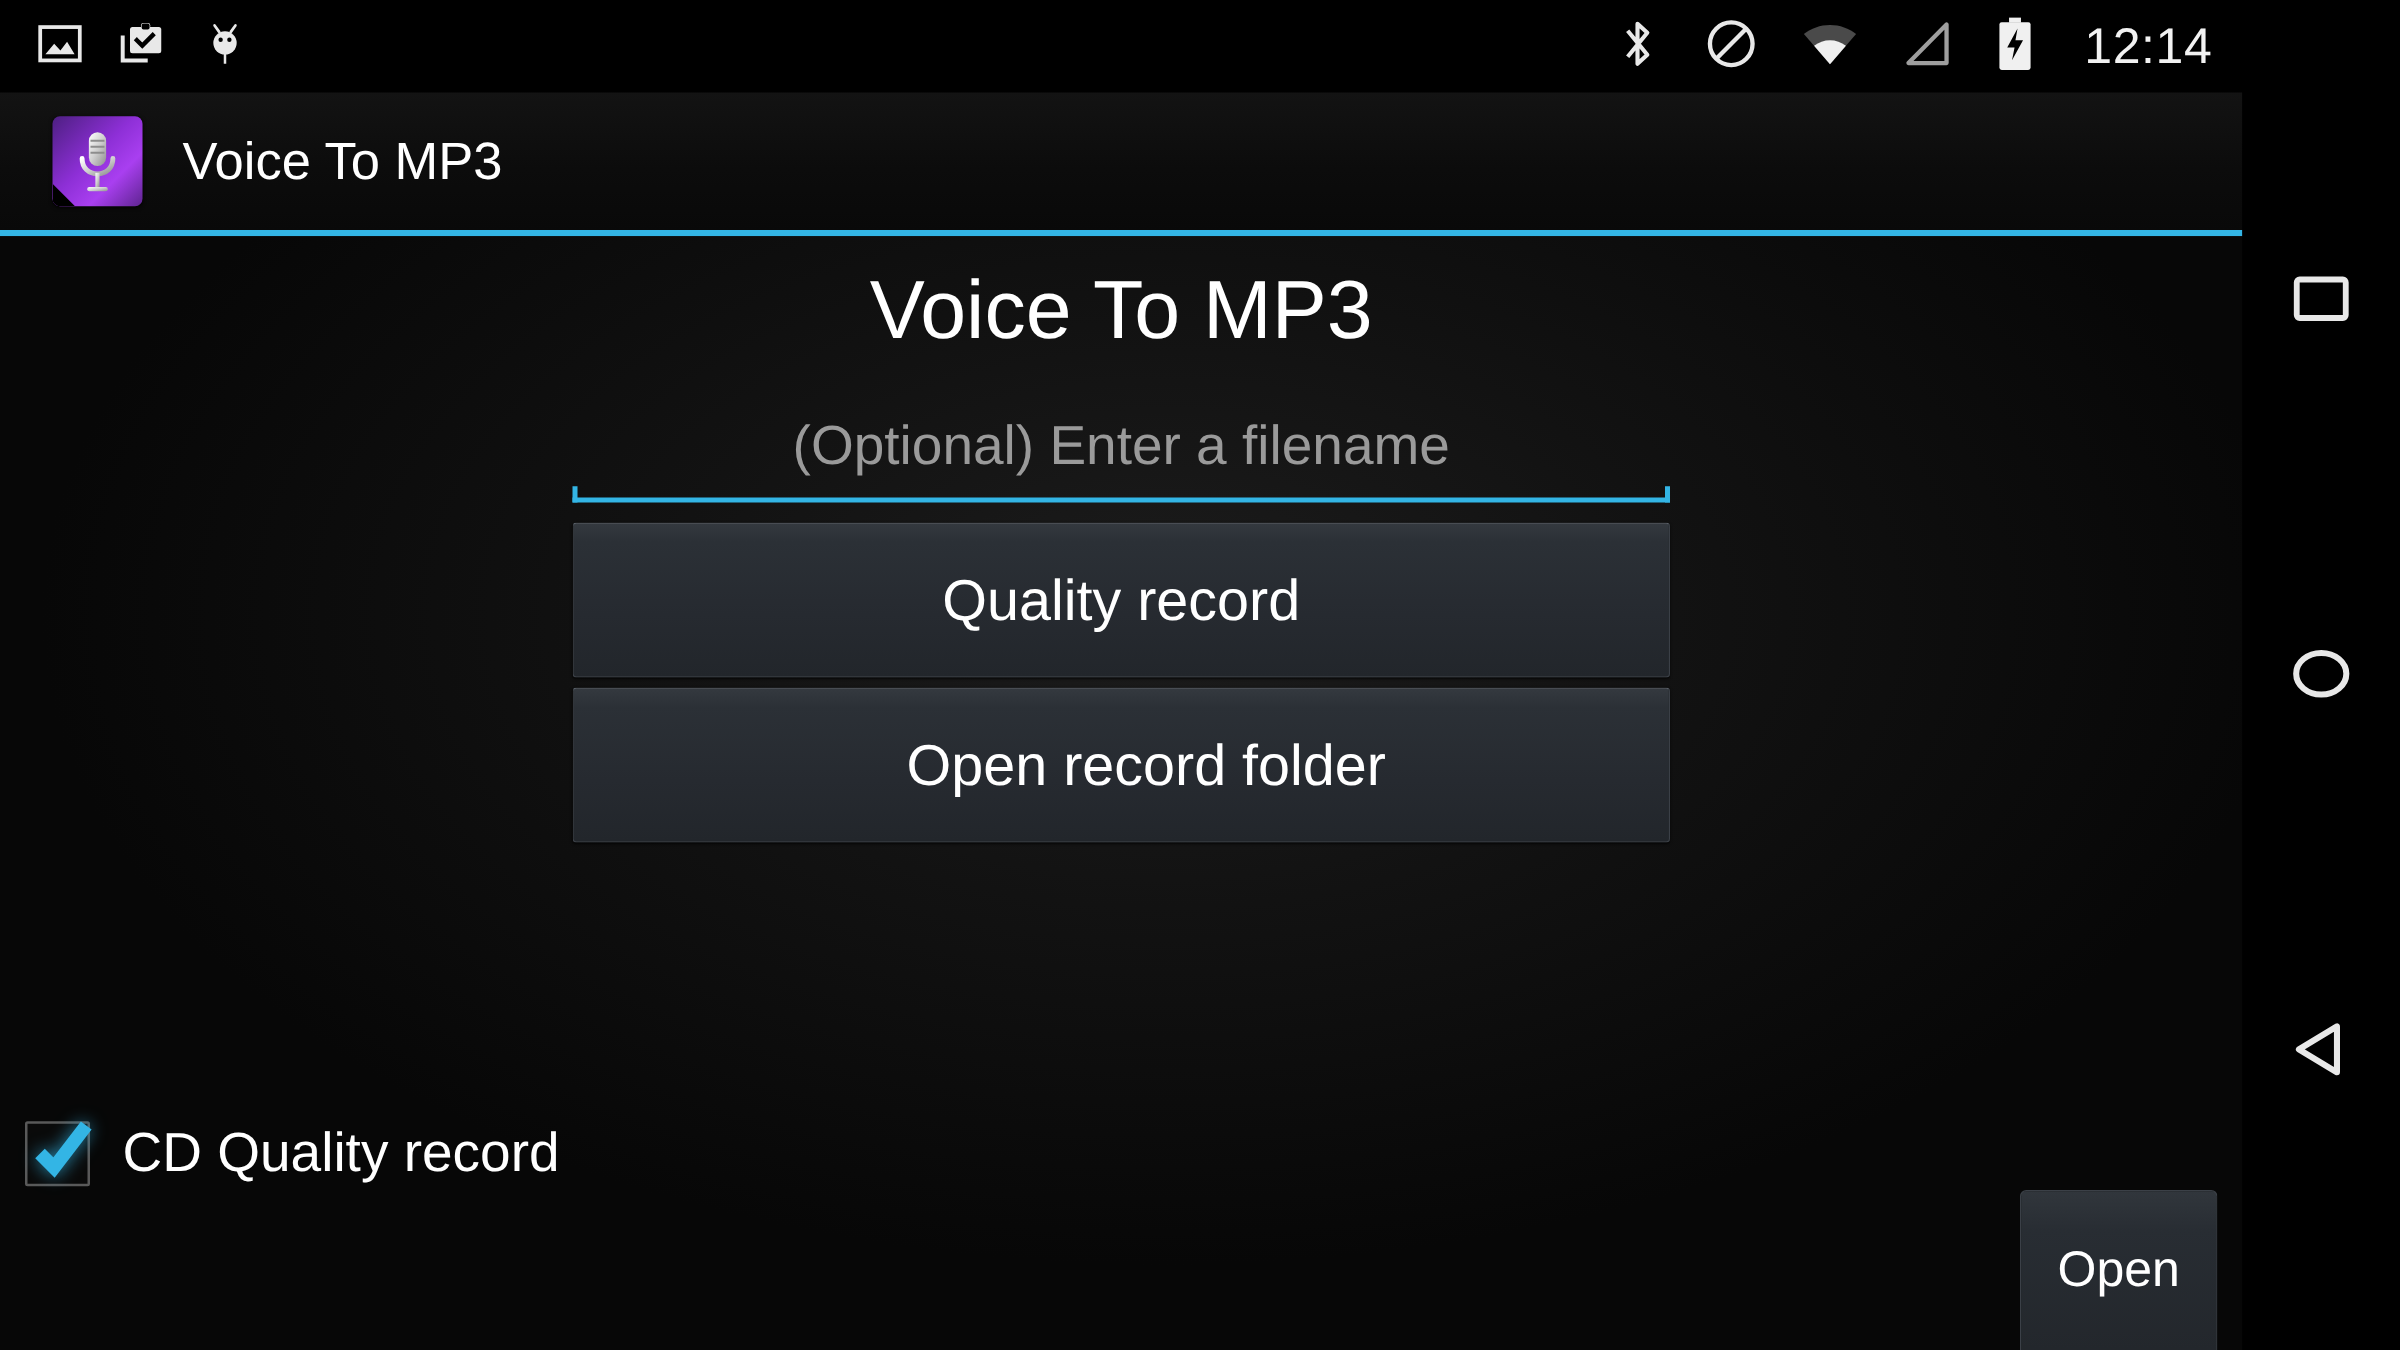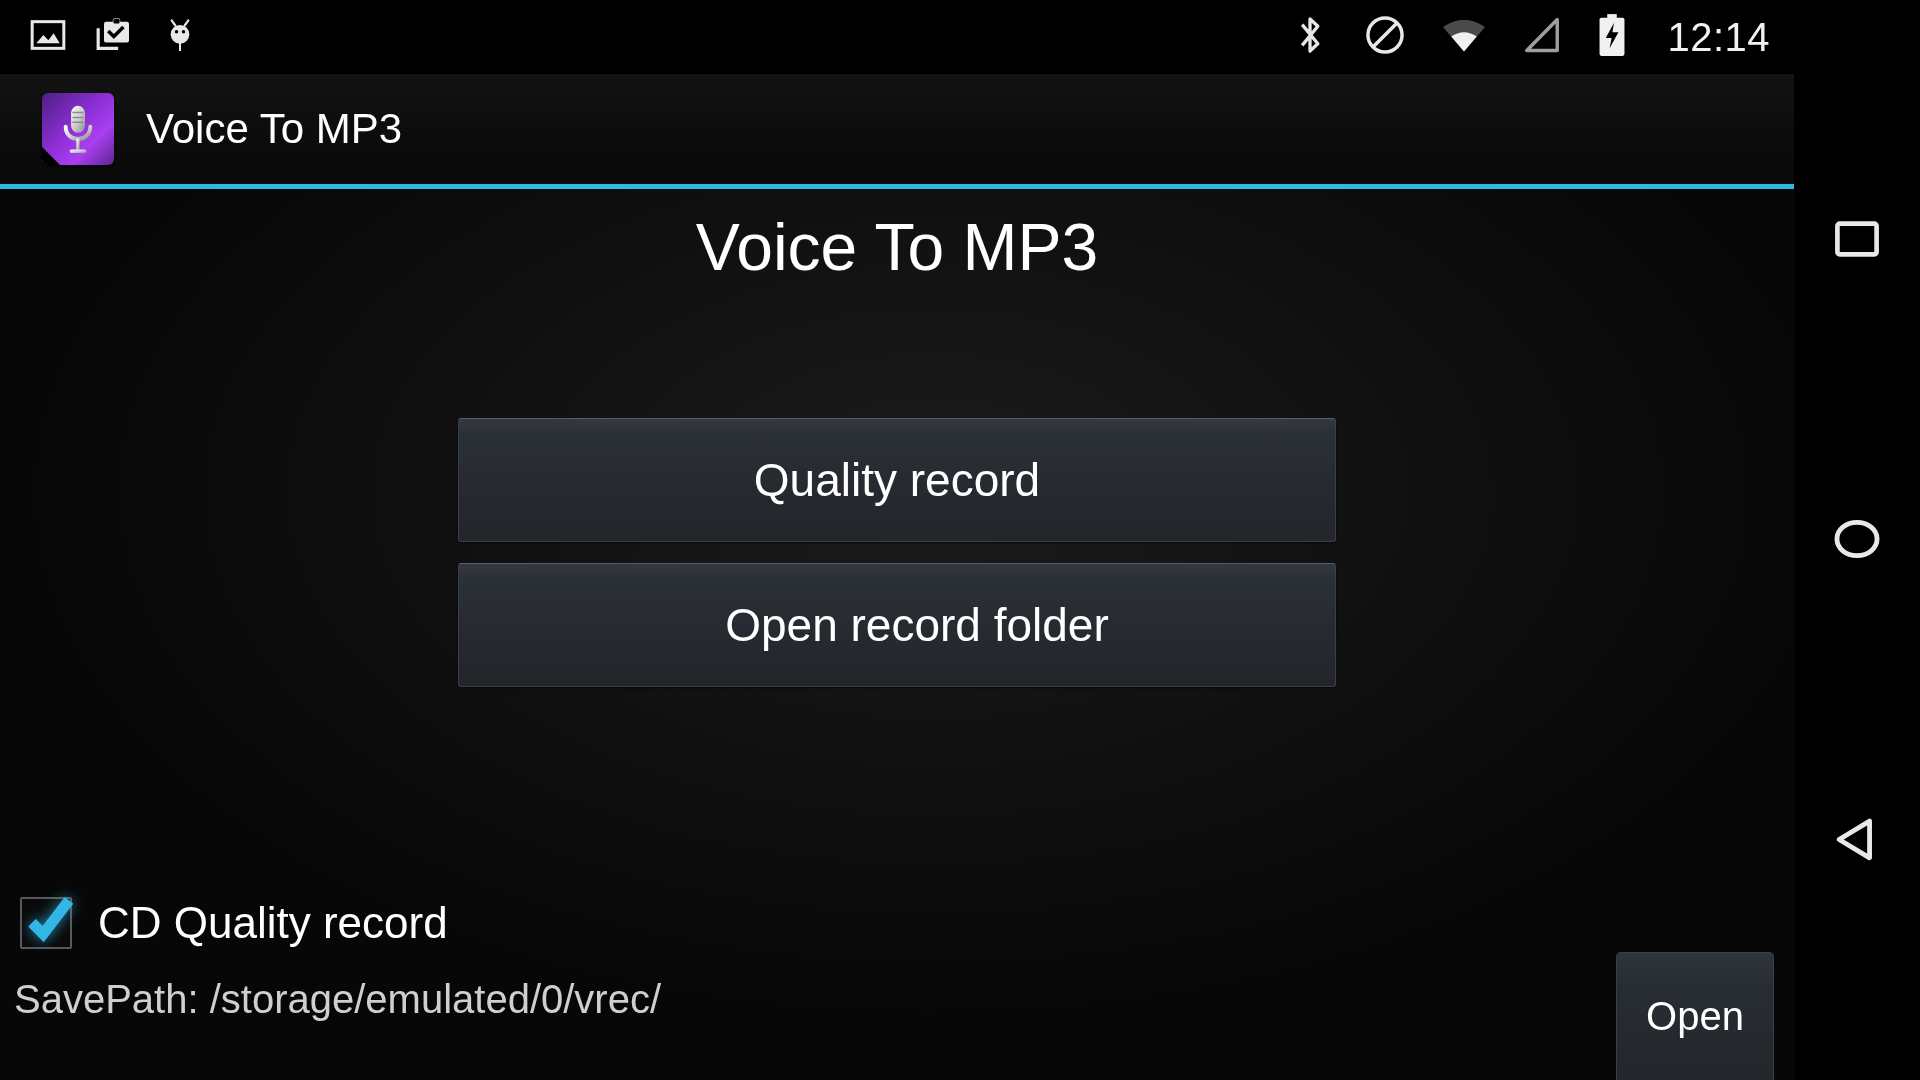--- a/index.html
+++ b/index.html
@@ -94,21 +94,21 @@
     background:linear-gradient(180deg,#34393f 0%,#2b3036 12%,#262a30 60%,#22262b 100%);
     border:1px solid #3b4047;
     border-top:1px solid #585e66;
     border-radius:3px;
     color:#ffffff; font-family:"Liberation Sans", sans-serif; font-size:46px;
     display:flex; align-items:center; justify-content:center;
     box-shadow:0 1px 2px rgba(0,0,0,.7);
     cursor:pointer;
   }
   #btn-launch-record { top:229px; }
-  #btn-open-folder   { top:374px;padding-left:40px; }
+  #btn-open-folder   { top:361px;padding-left:40px; }
 
   
   #cd-quality-row {
     position:absolute; left:20px; top:708px; display:flex; align-items:center; gap:26px;
     cursor:pointer;
   }
   #cd-checkbox {
     position:relative; width:52px; height:52px;
     border:2px solid #595959; border-radius:2px; background:#0a0a0a;
   }
@@ -234,35 +234,38 @@
         <span class="corner"></span>
       </div>
       <div id="app-title">Voice To MP3</div>
     </div>
     <div id="blue-divider"></div>
 
     <div id="content">
 
       <div id="main-heading">Voice To MP3</div>
 
+      <div id="filename-field">
+        <input id="filename-input" type="text" placeholder="(Optional) Enter a filename" style="">
+        <div id="field-underline"></div>
+      </div>
 
       <div class="holo-btn" id="btn-launch-record">Quality record</div>
 
       <div class="holo-btn" id="btn-open-folder">Open record folder</div>
 
       <div id="cd-quality-row">
         <div id="cd-checkbox">
           <svg width="68" height="68" viewBox="0 0 34 34">
             <path d="M9 18.4l5.6 5.6L27.5 7.2" fill="none" stroke="#33b5e5" stroke-width="5.4" stroke-linecap="butt" stroke-linejoin="miter"></path>
           </svg>
         </div>
         <div id="cd-quality-label">CD Quality record</div>
       </div>
 
-      <div id="save-path">SavePath: /storage/emulated/0/vrec/</div>
 
       <div id="btn-about">Open</div>
 
     </div>
   </div>
 
   <div id="nav-bar">
     <div class="nav-btn" id="nav-recents">
       <span>
         <svg width="56" height="56" viewBox="0 0 24 24">

